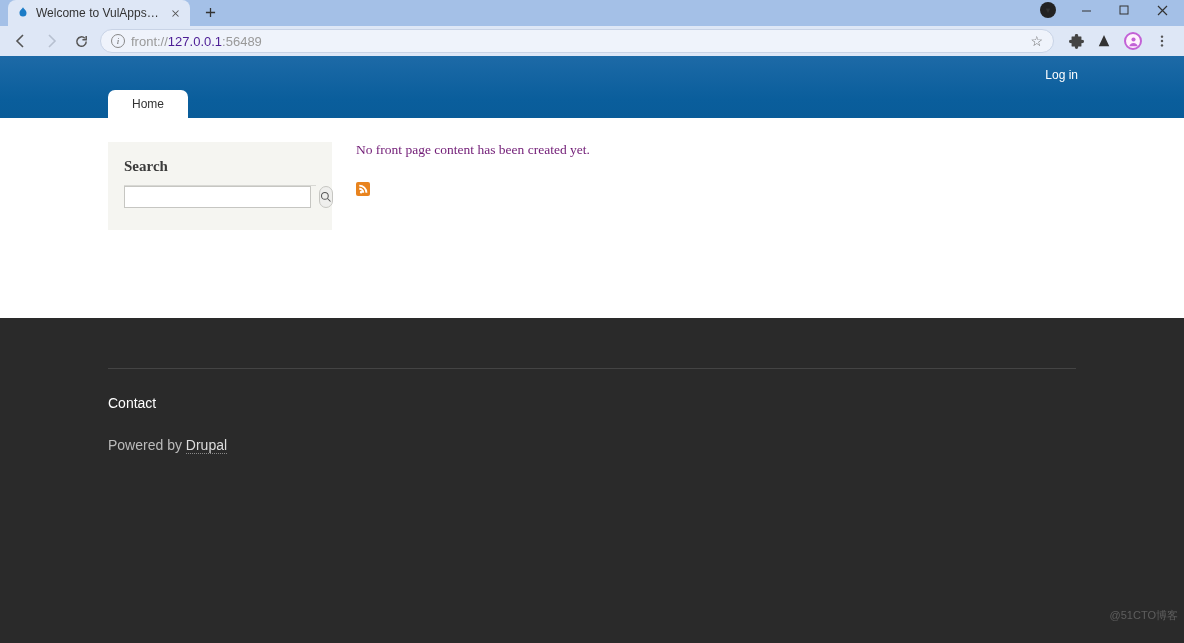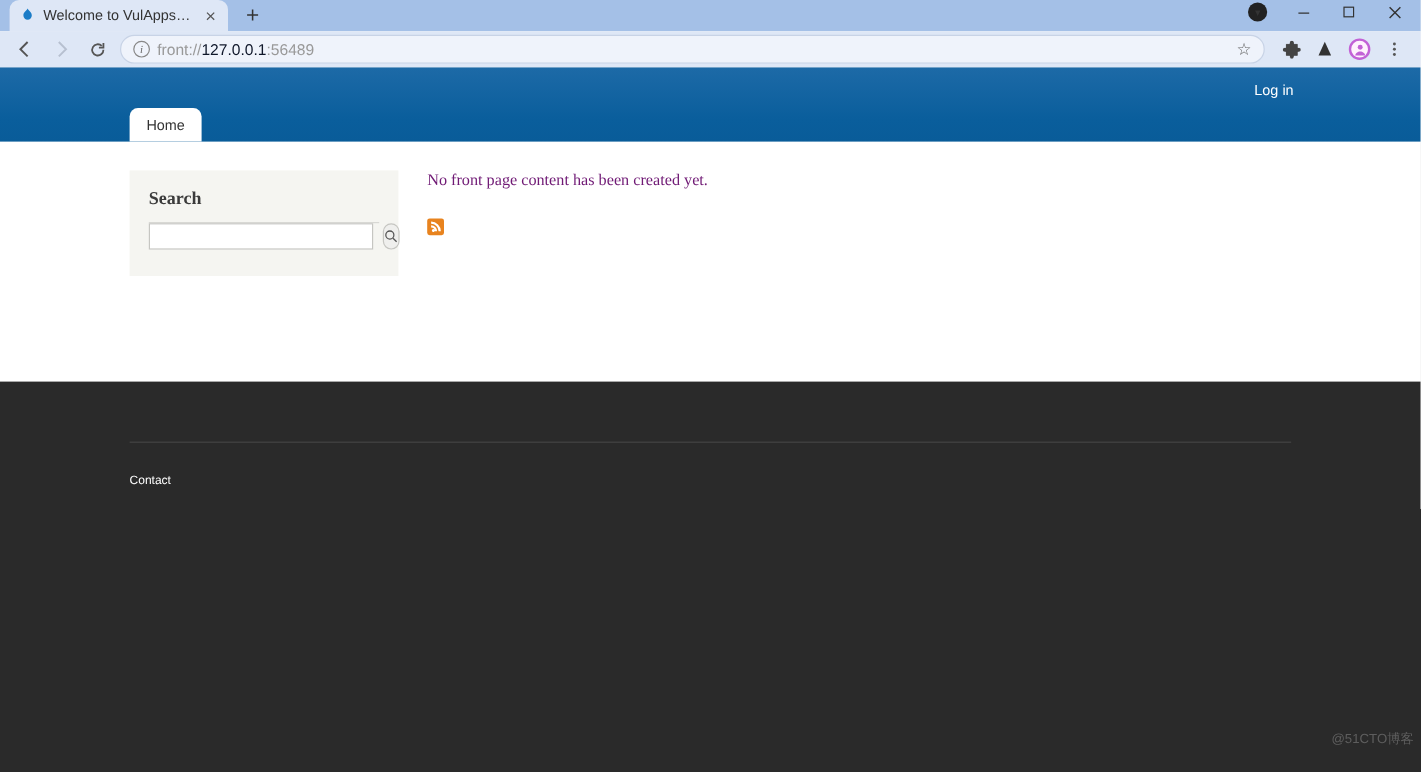--- a/index.html
+++ b/index.html
@@ -12,44 +12,44 @@
   .tab .close{width:14px;height:14px;display:flex;align-items:center;justify-content:center;color:#555;border-radius:50%;}
   .newtab{width:24px;height:24px;margin-left:8px;display:flex;align-items:center;justify-content:center;color:#333;}
   .win-ctrls{margin-left:auto;display:flex;gap:22px;padding:2px 14px 0 0;align-items:center;}
   .win-ctrls span{width:16px;height:16px;display:flex;align-items:center;justify-content:center;color:#333;}
   .circle-dark{width:16px;height:16px;border-radius:50%;background:#222;display:flex;align-items:center;justify-content:center;color:#fff;font-size:9px;}
   .toolbar{height:30px;background:#dee7f6;display:flex;align-items:center;padding:0 10px;gap:8px;}
   .nav-ico{width:22px;height:22px;display:flex;align-items:center;justify-content:center;color:#555;font-size:16px;}
   .nav-ico.disabled{color:#aab;}
   .omnibox{flex:1;height:24px;background:#eff3fb;border:1px solid #c8d3e6;border-radius:12px;display:flex;align-items:center;padding:0 10px;gap:6px;color:#555;font-size:13px;}
   .omnibox .info{width:14px;height:14px;border:1px solid #888;border-radius:50%;display:flex;align-items:center;justify-content:center;font-size:9px;color:#666;font-family:serif;font-style:italic;}
-  .omnibox .url-strong{color:#0f172a;}
+  .omnibox .url-strong{color:#4c1d95;}
   .omnibox .url-dim{color:#999;}
   .omnibox .star{margin-left:auto;color:#666;font-size:14px;}
   .tb-right{display:flex;align-items:center;gap:12px;padding:0 4px 0 6px;}
   .ext-ico{width:16px;height:16px;display:flex;align-items:center;justify-content:center;color:#444;}
   .avatar{width:18px;height:18px;border-radius:50%;border:2px solid #c262d6;background:#fff2fd;display:flex;align-items:center;justify-content:center;font-size:10px;color:#c262d6;}
   
   .page-wrap{height:641px;overflow:hidden;}
   .site-header{background:linear-gradient(#1d6aa7,#0a5e9c 70%,#095c99);height:62px;position:relative;}
   .login-link{position:absolute;right:106px;top:12px;color:#fff;font-size:12px;cursor:pointer;}
   .tabs-row{position:absolute;left:108px;bottom:0;display:flex;}
-  .site-tab{background:#fff;border-radius:7px 7px 0 0;padding:7px 14px;font-size:12px;color:#333;}
+  .site-tab{background:#fff;border-radius:7px 7px 0 0;padding:7px 24px;font-size:12px;color:#333;}
   .page-body{display:flex;padding:24px 0 0 108px;gap:24px;min-height:200px;}
   .sidebar{width:224px;}
   .search-block{background:#f5f5f1;padding:16px 16px 22px;}
   .search-title{font-family:Georgia,'Times New Roman',serif;font-size:15px;color:#3b3b3b;padding-bottom:10px;border-bottom:1px solid #d8d8d4;}
   .search-form{display:flex;gap:8px;}
   .search-input{flex:1;height:22px;border:1px solid #c6c6c2;background:#fff;padding:0 4px;}
   .search-btn{width:28px;height:22px;background:#efefed;border:1px solid #c6c6c2;border-radius:10px;display:flex;align-items:center;justify-content:center;color:#555;}
   .main-col{flex:1;font-family:Georgia,'Times New Roman',serif;color:#701a75;font-size:13.5px;}
   .rss{margin-top:24px;width:14px;height:14px;background:#e8831e;border-radius:2px;display:flex;align-items:center;justify-content:center;}
   .rss svg{width:10px;height:10px;}
   .footer{background:#2a2a2a;color:#ccc;height:420px;}
-  .footer-inner{width:968px;margin:0 auto;padding-top:50px;font-size:10px;}
+  .footer-inner{width:968px;margin:0 auto;padding-top:50px;font-size:14px;}
   .hr{border-top:1px solid #444;margin-bottom:26px;}
   .contact{color:#fff;margin-bottom:26px;display:inline-block;}
   .powered{color:#bbb;}
   .powered .drupal{color:#ddd;border-bottom:1px dotted #888;cursor:pointer;}
   .watermark{position:fixed;right:6px;bottom:20px;color:#888;font-size:11px;opacity:.55;pointer-events:none;}
 </style>
 </head>
 <body>
 
 <div class="titlebar">
@@ -175,18 +175,21 @@
             <path fill="#fff" d="M3 13a2 2 0 1 0 0-.001zM2 6v3a5 5 0 0 1 5 5h3A8 8 0 0 0 2 6zm0-5v3a10 10 0 0 1 10 10h3A13 13 0 0 0 2 1z"></path>
           </svg>
       </a>
     </main>
   </div>
 
   <footer class="footer">
     <div class="footer-inner">
       <div class="hr"></div>
       <a class="contact">Contact</a>
+      <p class="powered">
+        <span>Powered by </span><span class="drupal">Drupal</span>
+      </p>
     </div>
   </footer>
 
 </div>
 
 <div class="watermark">@51CTO博客</div>
 
 </body></html>

